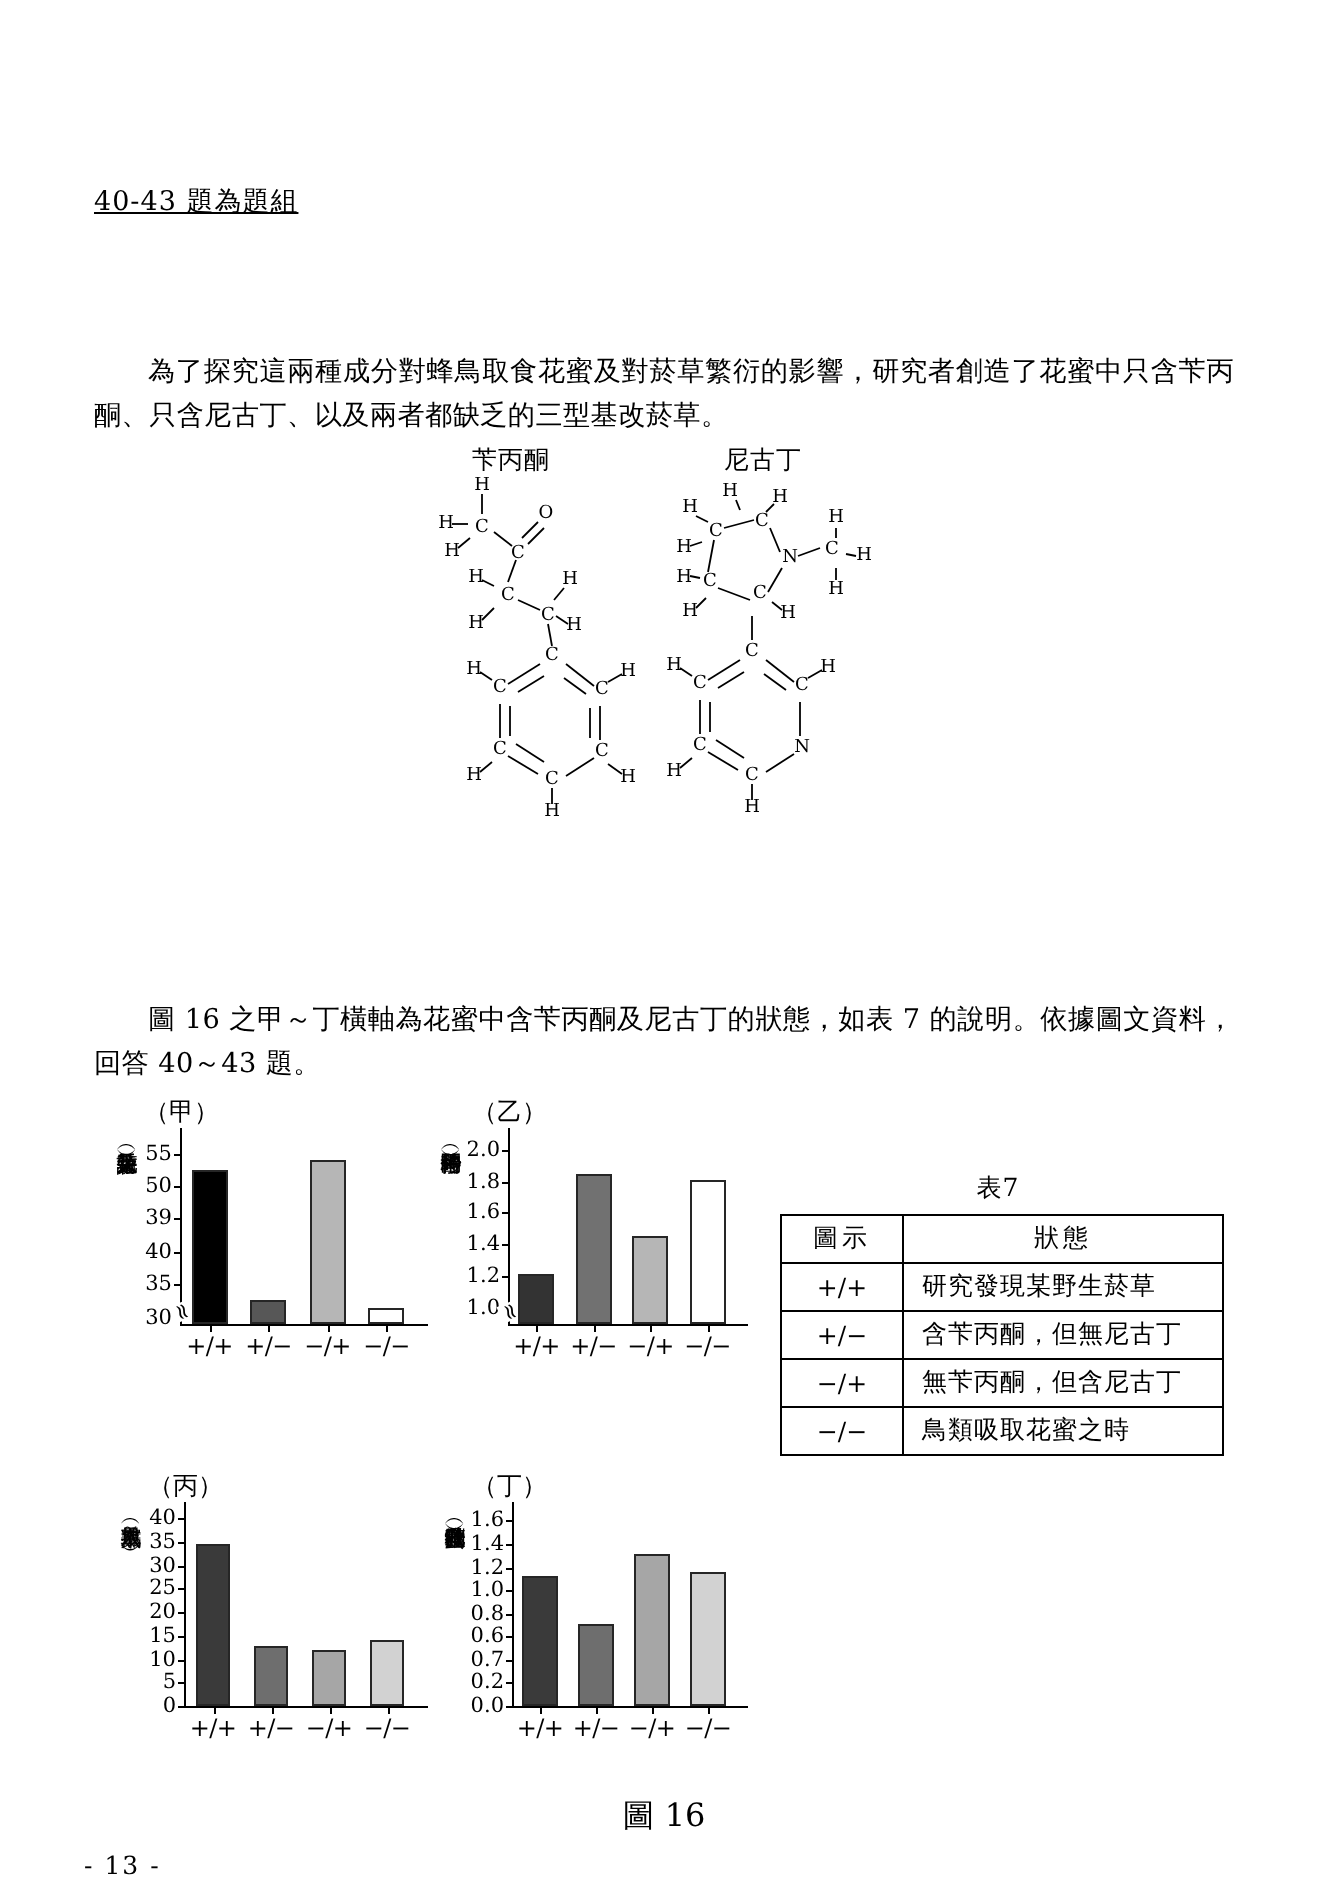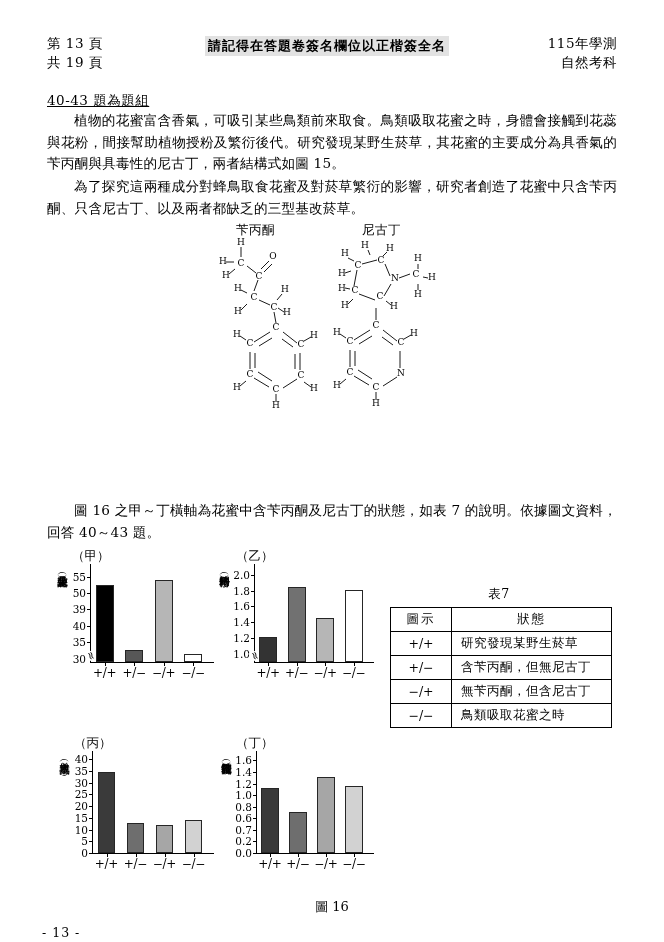--- a/index.html
+++ b/index.html
@@ -24,21 +24,21 @@
      text-align:justify;text-justify:inter-ideograph;letter-spacing:.2px;}
   .para.p1{top:110px;text-indent:27px;}
   .para.p2{top:176px;text-indent:27px;}
   .para.p3{top:432px;text-indent:27px;}
   .para.p4{top:500px;text-indent:27px;}
 
   
   .fig15{position:absolute;left:196px;top:222px;width:280px;height:190px;}
   .molname{position:absolute;font-size:12.5px;letter-spacing:.5px;}
   .fig15cap{position:absolute;left:0;right:0;top:409px;text-align:center;font-size:13px;}
-  .fig16cap{position:absolute;left:0;right:0;top:898px;text-align:center;font-size:13px;}
+  .fig16cap{position:absolute;left:0;right:0;top:898px;text-align:center;font-size:16px;}
   .pagenum{position:absolute;left:42px;top:925px;font-size:12.5px;letter-spacing:1px;}
 
   
   .chart{position:absolute;}
   .chart .panel-label{position:absolute;font-size:12.5px;white-space:nowrap;}
   .vaxis-title{position:absolute;font-size:10.5px;line-height:10.5px;width:12px;
      writing-mode:vertical-rl;text-orientation:upright;letter-spacing:0px;white-space:nowrap;}
   .ticklbl{position:absolute;font-size:10.5px;text-align:right;
      font-family:"DejaVu Serif",serif;}
   .tickmark{position:absolute;background:#000;height:1px;}
@@ -59,35 +59,23 @@
   table.t7 tr.head td{text-align:center;letter-spacing:2px;}
   table.t7 tr.body td.c2{text-align:left;padding-left:9px;}
 
   svg{display:block;}
 </style>
 </head>
 <body>
 
 <div class="page">
 
-  <div class="hdr">
-    <div class="hdr-left">
-      <div>第 13 頁</div>
-      <div>共 19 頁</div>
-    </div>
-    <div class="hdr-center">請記得在答題卷簽名欄位以正楷簽全名</div>
-    <div class="hdr-right">
-      <div>115年學測</div>
-      <div>自然考科</div>
-    </div>
-  </div>
 
   <div class="grp-title">40-43 題為題組</div>
 
-  <div class="para p1">植物的花蜜富含香氣，可吸引某些鳥類前來取食。鳥類吸取花蜜之時，身體會接觸到花蕊與花粉，間接幫助植物授粉及繁衍後代。研究發現某野生菸草，其花蜜的主要成分為具香氣的苄丙酮與具毒性的尼古丁，兩者結構式如圖 15。</div>
   <div class="para p2">為了探究這兩種成分對蜂鳥取食花蜜及對菸草繁衍的影響，研究者創造了花蜜中只含苄丙酮、只含尼古丁、以及兩者都缺乏的三型基改菸草。</div>
 
   <div class="fig15">
     <div class="molname" style="left:40px;top:0;">苄丙酮</div>
     <div class="molname" style="left:166px;top:0;">尼古丁</div>
 
     <svg width="280" height="190" viewBox="0 0 280 190">
       <g font-family="DejaVu Serif, serif" font-size="9" fill="#000" stroke="none" text-anchor="middle">
 
         <g stroke="#000" stroke-width="0.9" fill="none">

